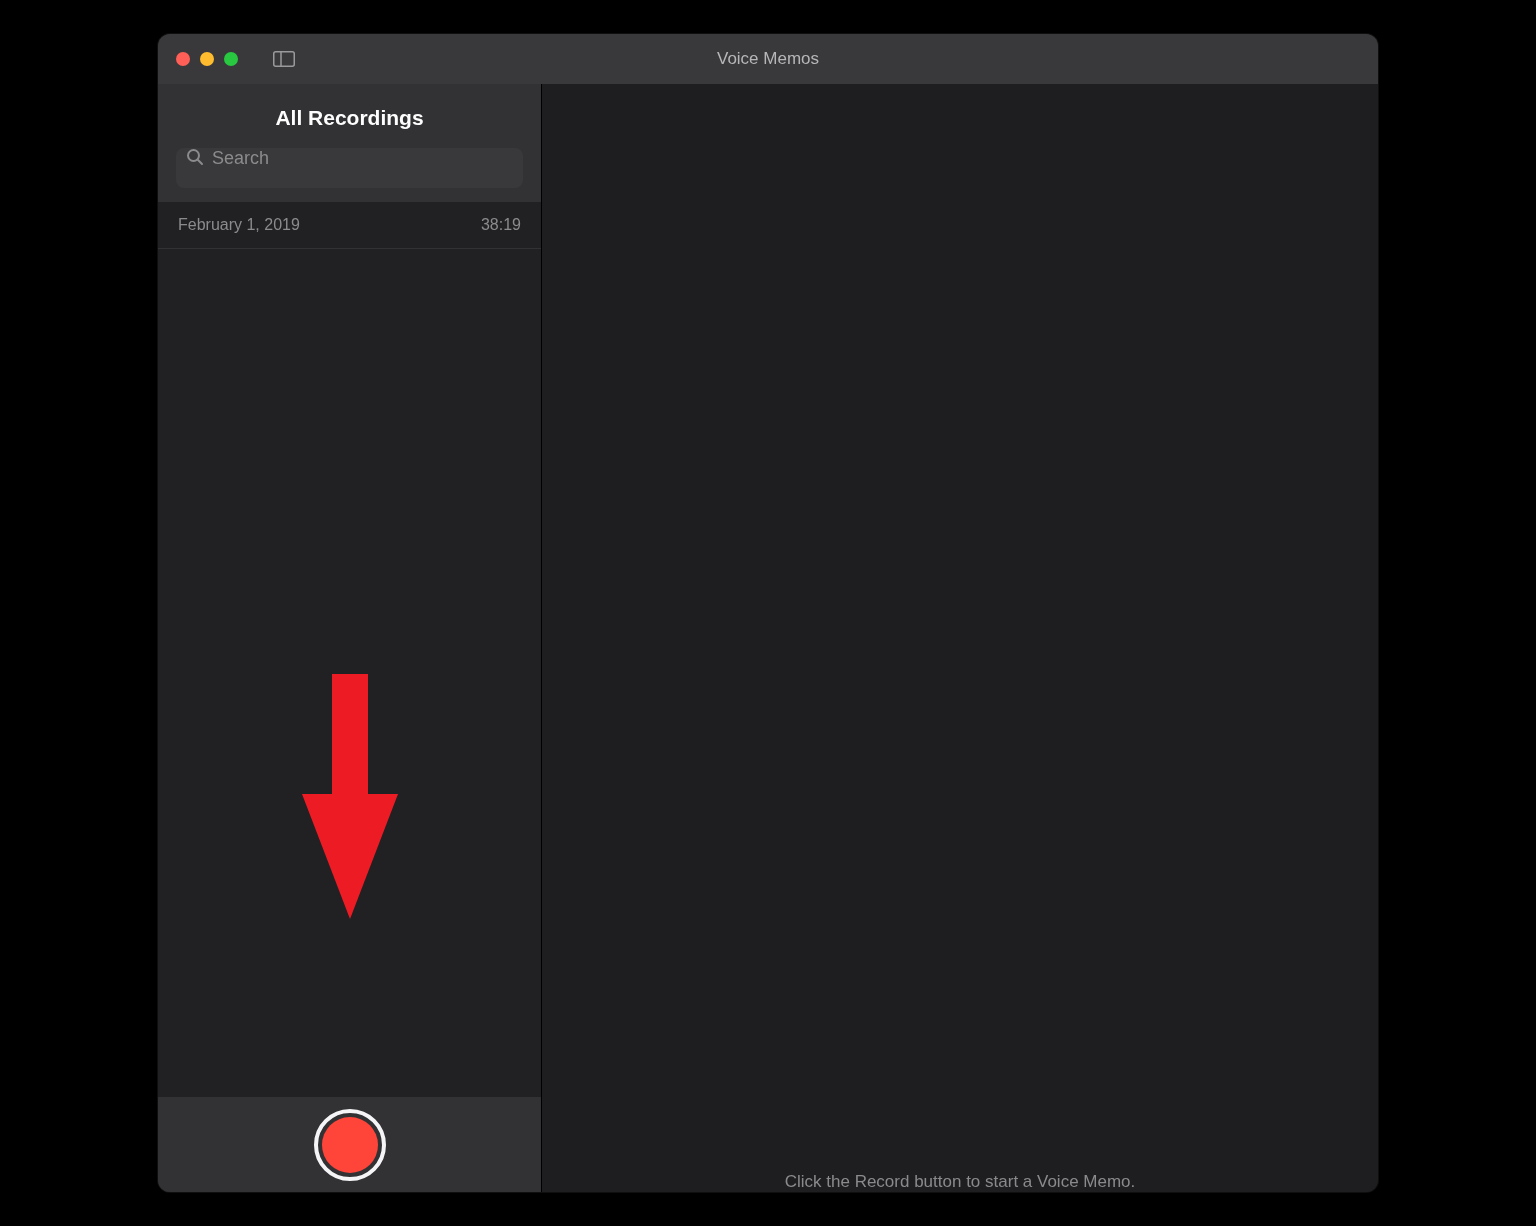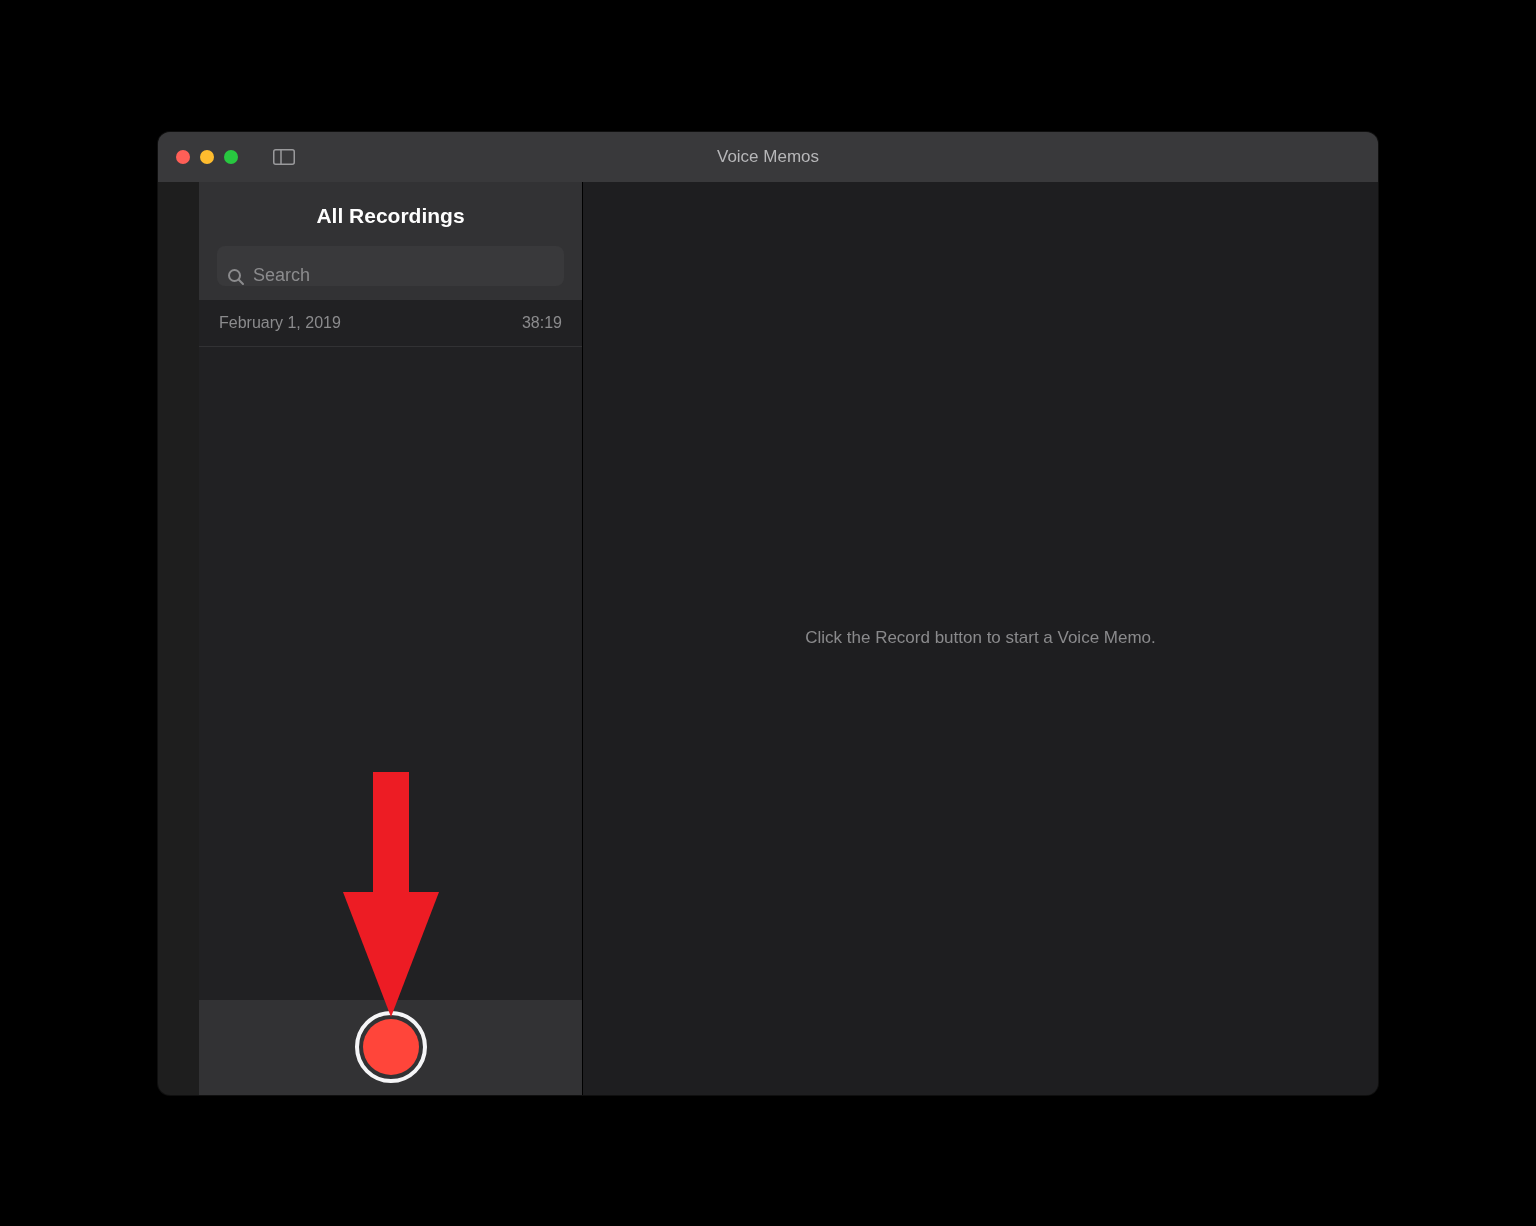--- a/index.html
+++ b/index.html
@@ -11,21 +11,21 @@
     body {
       background: #000;
       width: 1536px;
       height: 1226px;
       display: flex;
       align-items: center;
       justify-content: center;
     }
     .window {
       width: 1220px;
-      height: 963px;
+      height: 1158px;
       background: #1e1e1e;
       border-radius: 12px;
       overflow: hidden;
       position: relative;
       display: flex;
       flex-direction: column;
       box-shadow: 0 0 0 1px rgba(255,255,255,0.06);
     }
     .titlebar {
       height: 50px;
@@ -69,40 +69,39 @@
       display: flex;
       min-height: 0;
     }
     .sidebar {
       width: 384px;
       background: #27272a;
       display: flex;
       flex-direction: column;
       border-right: 1px solid #000;
       position: relative;
-      margin-left: 41px;
     }
     .sidebar-header {
       text-align: center;
       color: #fefefe;
       font-size: 21px;
       font-weight: 700;
       padding: 22px 0 18px 0;
       background: #323234;
     }
     .search-wrap {
       padding: 0 18px 14px 18px;
       background: #323234;
     }
     .search {
       background: #39393b;
       border-radius: 8px;
       height: 40px;
       display: flex;
-      align-items: flex-end;
+      align-items: flex-start;
       padding: 0 10px;
       gap: 8px;
     }
     .search input {
       flex: 1;
       background: transparent;
       border: none;
       outline: none;
       color: #ddd;
       font-size: 18px;
@@ -154,21 +153,21 @@
     .record-button-inner {
       width: 56px;
       height: 56px;
       border-radius: 50%;
       background: #ff453a;
     }
     .main {
       flex: 1;
       background: #1e1e20;
       display: flex;
-      align-items: center;
+      align-items: flex-end;
       justify-content: center;
     }
     .placeholder-text {
       color: #8a8a8c;
       font-size: 17px;
     }
     .annotation-arrow {
       position: absolute;
       left: 142px;
       top: 590px;

